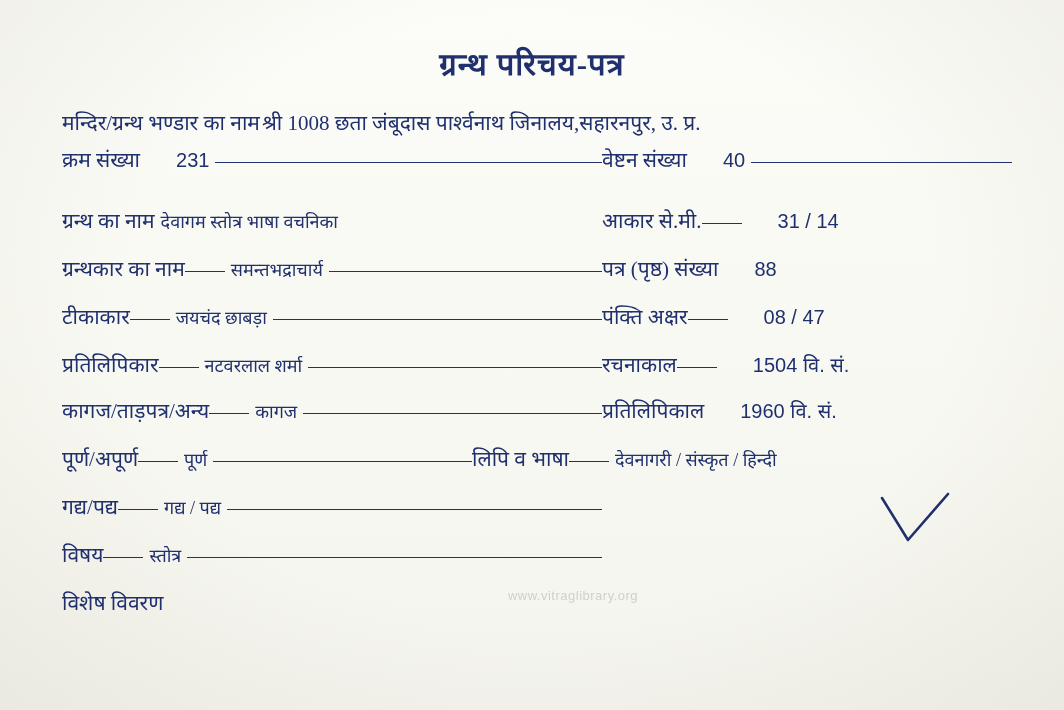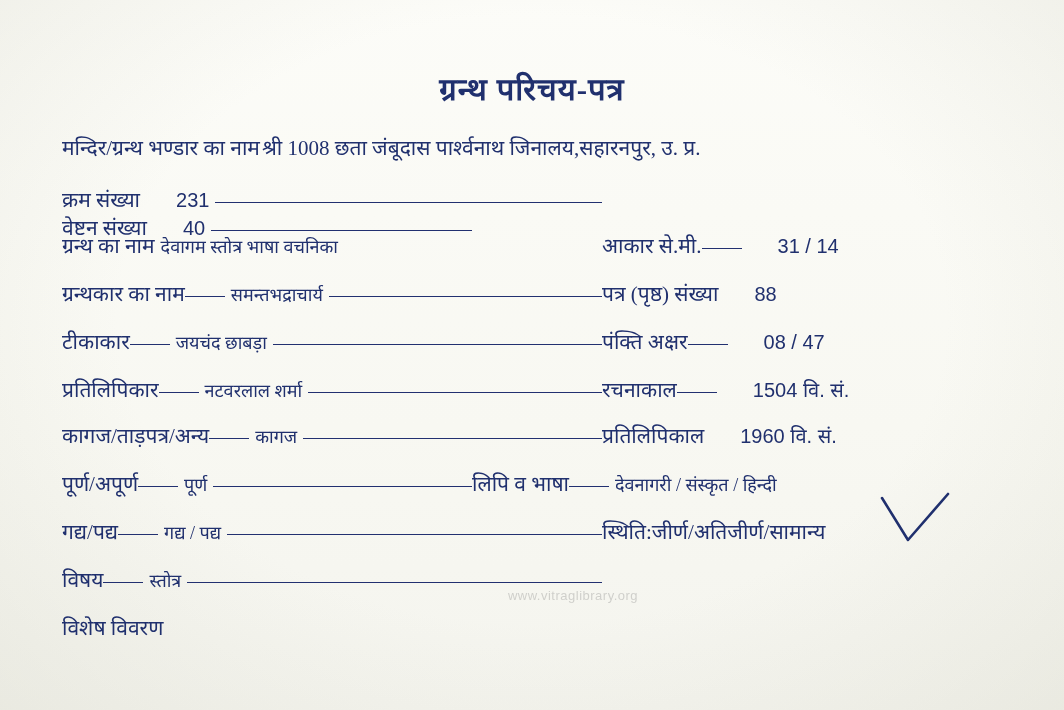--- a/index.html
+++ b/index.html
@@ -29,21 +29,20 @@
     inset: 0;
     background:
       radial-gradient(ellipse at 50% 45%, rgba(255,255,255,0) 55%, rgba(214,214,200,0.35) 100%),
       linear-gradient(180deg, #fcfcf8 0%, #f8f8f2 60%, #f4f4ee 100%);
     pointer-events: none;
   }
 
   .ink {
     color: #20306e;
     font-family: "Liberation Serif", "DejaVu Serif", serif;
-    margin-top: 25px;
   }
 
   #title {
     position: absolute;
     top: 42px;
     left: 0;
     width: 100%;
     text-align: center;
     font-size: 31px;
     font-weight: bold;
@@ -125,21 +124,21 @@
 
 <div id="card">
   <div id="paper-tint"></div>
 
   <div id="title" class="ink">ग्रन्थ परिचय-पत्र</div>
 
   <div id="temple-line" class="ink">
     <span class="label">मन्दिर/ग्रन्थ भण्डार का नाम</span><span class="value">श्री 1008 छता जंबूदास पार्श्वनाथ जिनालय,सहारनपुर, उ. प्र.</span>
   </div>
 
-  <div class="row ink" style="top:160px;flex-direction:column;">
+  <div class="row ink" style="top:145px;">
     <div class="col left">
       <span class="lbl">क्रम संख्या</span>
       <span class="val num">231</span>
       <span class="rule"></span>
     </div>
     <div class="col right">
       <span class="lbl">वेष्टन संख्या</span>
       <span class="val num">40</span>
       <span class="rule"></span>
     </div>
@@ -224,23 +223,20 @@
       <span class="val">देवनागरी / संस्कृत / हिन्दी</span>
     </div>
   </div>
 
   <div class="row ink" style="top:492px;">
     <div class="col left">
       <span class="lbl">गद्य/पद्य</span>
       <span class="rule short"></span>
       <span class="val">गद्य / पद्य</span>
       <span class="rule"></span>
-    </div>
-    <div class="col right">
-      <span class="lbl">स्थिति:जीर्ण/अतिजीर्ण/सामान्य</span>
     </div>
   </div>
 
   <div class="row ink" style="top:540px;">
     <div class="col left">
       <span class="lbl">विषय</span>
       <span class="rule short"></span>
       <span class="val">स्तोत्र</span>
       <span class="rule"></span>
     </div>

